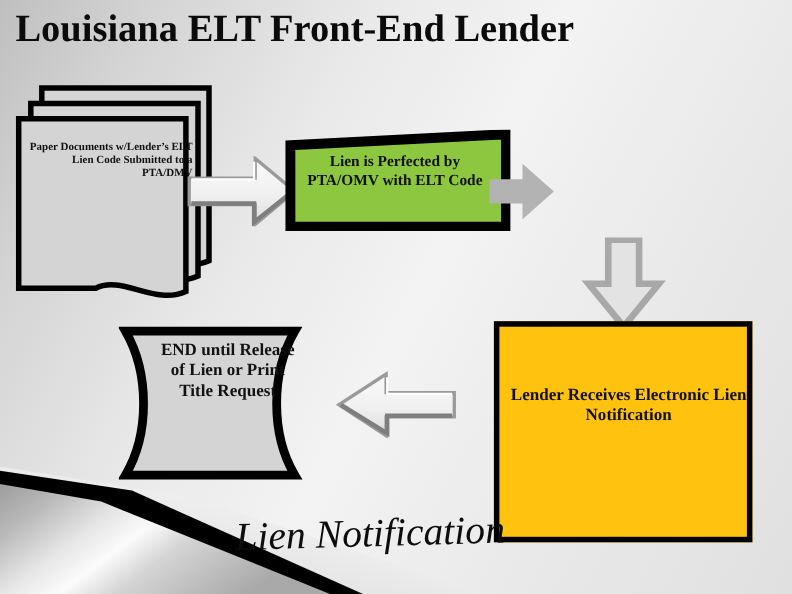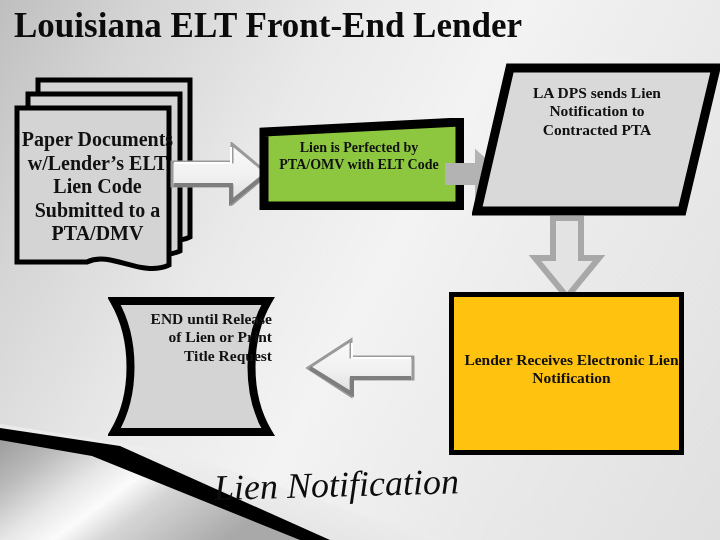--- a/index.html
+++ b/index.html
@@ -62,21 +62,22 @@
     top: 72px;
     width: 200px;
     height: 215px;
   }
   #doc-stack svg { display: block; }
   #doc-stack-label {
     position: absolute;
     left: 8px;
     top: 56px;
     width: 155px;
-    font-size: 20px;
+    font-size: 10px;
+    text-align: right;
   }
 
   
   #green-box {
     position: absolute;
     left: 258px;
     top: 118px;
     width: 206px;
     height: 92px;
   }
@@ -105,21 +106,21 @@
     width: 166px;
     font-size: 15.5px;
   }
 
   
   #yellow-box {
     position: absolute;
     left: 449px;
     top: 292px;
     width: 235px;
-    height: 163px;
+    height: 201px;
     background: #FFC20E;
     border: 5px solid #000000;
     box-sizing: border-box;
     padding-left: 48px;
   }
   #yellow-box-label {
     position: absolute;
     left: 8px;
     top: 54px;
     width: 219px;
@@ -134,21 +135,20 @@
     width: 195px;
     height: 142px;
   }
   #end-shape svg { display: block; }
   #end-shape-label {
     position: absolute;
     left: 34px;
     top: 15px;
     width: 130px;
     font-size: 15.5px;
-    text-align: right;
   }
 
   
   .arrow { position: absolute; }
   .arrow svg { display: block; }
 
   #arrow-doc-to-green { left: 170px; top: 142px; width: 100px; height: 64px; }
   #arrow-green-to-dps { left: 444px; top: 148px; width: 60px; height: 52px; }
   #arrow-dps-to-yellow { left: 527px; top: 216px; width: 80px; height: 84px; }
   #arrow-yellow-to-end { left: 305px; top: 337px; width: 110px; height: 62px; }
@@ -231,26 +231,20 @@
     </svg>
     <div id="green-box-label" class="node-text">Lien is Perfected by PTA/OMV with ELT Code</div>
   </div>
 
   <div class="arrow" id="arrow-green-to-dps">
     <svg width="60" height="52" viewBox="0 0 60 52" xmlns="http://www.w3.org/2000/svg">
       <polygon points="2,16 32,16 32,3 58,26 32,49 32,36 2,36" fill="#b3b3b3" stroke="#b3b3b3" stroke-width="2" stroke-linejoin="miter"></polygon>
     </svg>
   </div>
 
-  <div id="dps-para">
-    <svg width="248" height="155" viewBox="0 0 248 155" xmlns="http://www.w3.org/2000/svg">
-      <polygon points="38,6 244,6 210,149 5,149" fill="#d9d9d9" stroke="#000000" stroke-width="9" stroke-linejoin="miter"></polygon>
-    </svg>
-    <div id="dps-para-label" class="node-text">LA DPS sends Lien Notification to Contracted PTA</div>
-  </div>
 
   <div class="arrow" id="arrow-dps-to-yellow">
     <svg width="80" height="84" viewBox="0 0 80 84" xmlns="http://www.w3.org/2000/svg">
       <polygon points="26,2 54,2 54,42 72,42 40,81 8,42 26,42" fill="#e3e3e3" stroke="#a8a8a8" stroke-width="6" stroke-linejoin="miter"></polygon>
     </svg>
   </div>
 
   <div id="yellow-box">
     <div id="yellow-box-label" class="node-text">Lender Receives Electronic Lien Notification</div>
   </div>

